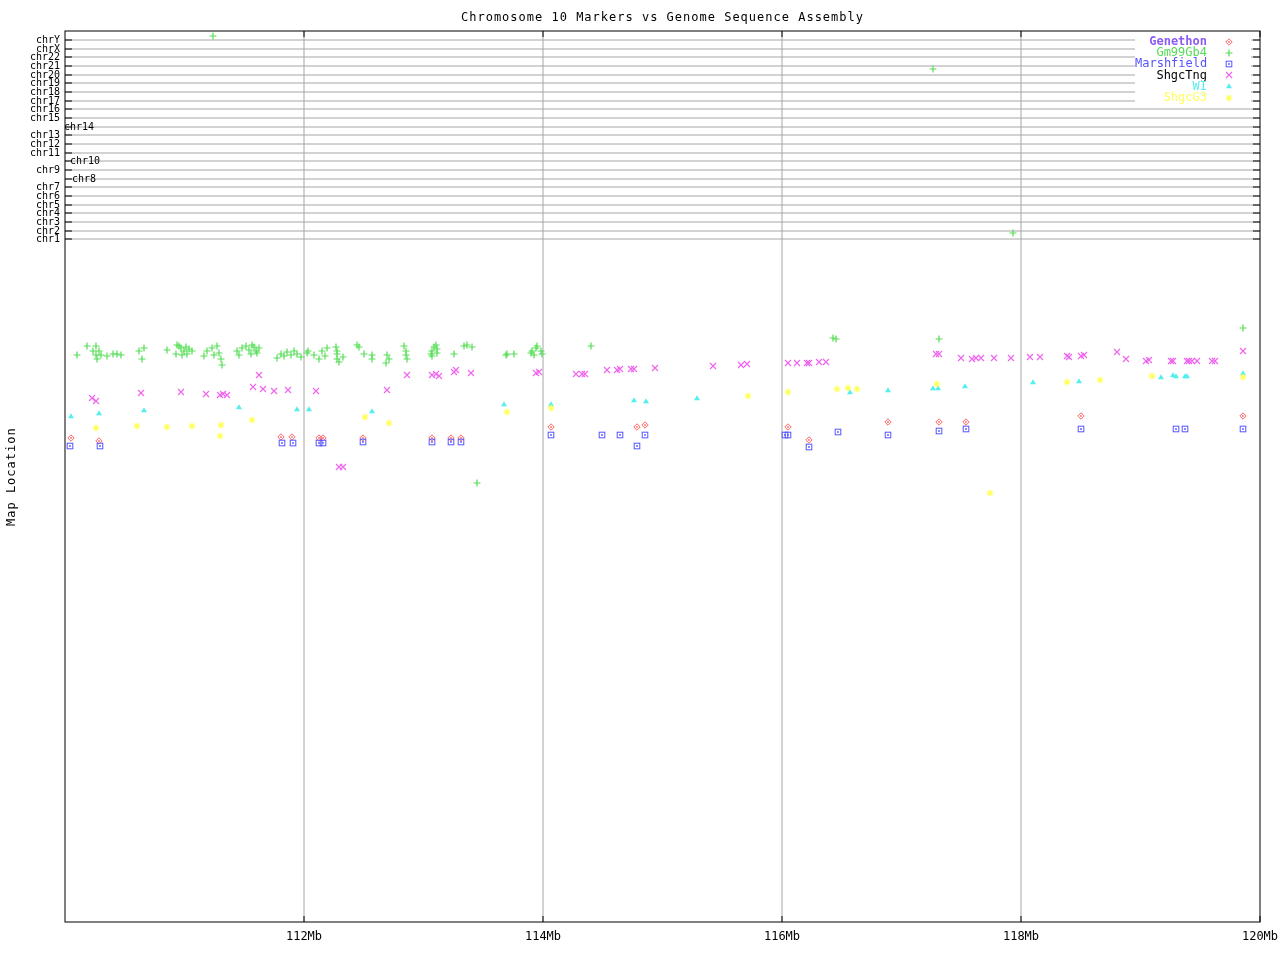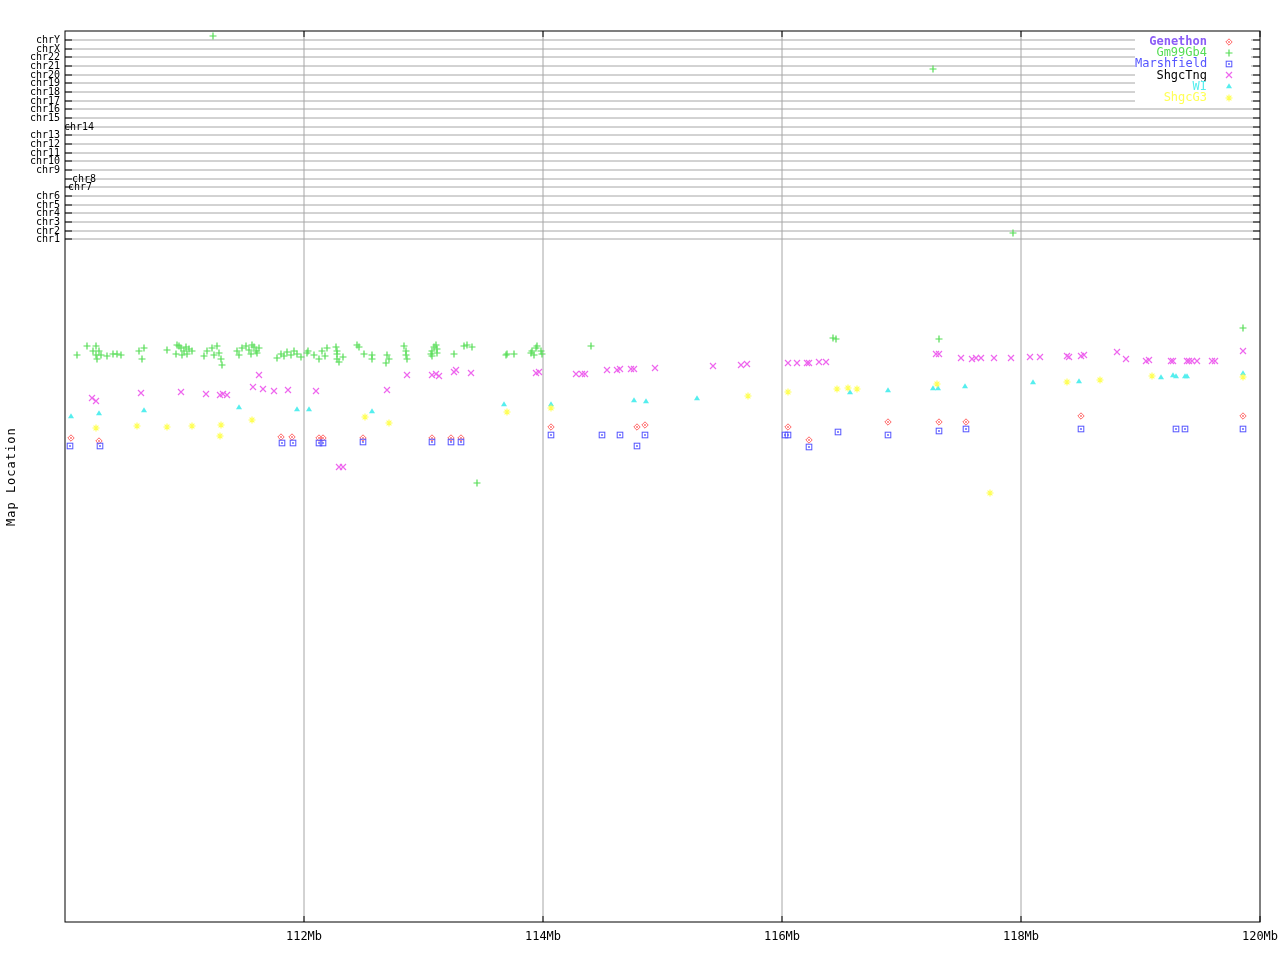--- a/index.html
+++ b/index.html
@@ -13,20 +13,21 @@
   #xlabels div{position:absolute;top:929px;width:70px;text-align:center;font-size:12px;white-space:nowrap;}
   #legend{position:absolute;left:1135px;top:36px;width:116px;background:#fff;}
   .lg-row{display:flex;align-items:center;height:11.2px;}
   .lg-label{width:72px;text-align:right;font-size:12px;line-height:11px;white-space:nowrap;}
   .lg-marker{width:44px;display:flex;justify-content:center;align-items:center;}
 </style>
 </head>
 <body>
 
 <div id="app">
+  <div class="chart-title">Chromosome 10 Markers vs Genome Sequence Assembly</div>
   <svg id="plot-svg" width="1280" height="960">
       <line x1="65" y1="40" x2="1260" y2="40" stroke="#a6a6a6" stroke-width="1"></line>
       <line x1="65" y1="40" x2="72" y2="40" stroke="#000000"></line>
       <line x1="1253" y1="40" x2="1260" y2="40" stroke="#000000"></line>
       <line x1="65" y1="49" x2="1260" y2="49" stroke="#a6a6a6" stroke-width="1"></line>
       <line x1="65" y1="49" x2="72" y2="49" stroke="#000000"></line>
       <line x1="1253" y1="49" x2="1260" y2="49" stroke="#000000"></line>
       <line x1="65" y1="57" x2="1260" y2="57" stroke="#a6a6a6" stroke-width="1"></line>
       <line x1="65" y1="57" x2="72" y2="57" stroke="#000000"></line>
       <line x1="1253" y1="57" x2="1260" y2="57" stroke="#000000"></line>
@@ -991,24 +992,24 @@
       <div style="top: 70px;">chr20</div>
       <div style="top: 78px;">chr19</div>
       <div style="top: 87px;">chr18</div>
       <div style="top: 96px;">chr17</div>
       <div style="top: 104px;">chr16</div>
       <div style="top: 113px;">chr15</div>
       <div style="top: 122px; margin-left: 34px;">chr14</div>
       <div style="top: 130px;">chr13</div>
       <div style="top: 139px;">chr12</div>
       <div style="top: 148px;">chr11</div>
-      <div style="top: 156px;">chr10</div>
+      <div style="top: 156px; padding-left: 40px;">chr10</div>
       <div style="top: 165px;">chr9</div>
       <div style="top: 174px; padding-left: 36px;">chr8</div>
-      <div style="top: 182px; padding-left: 32px;">chr7</div>
+      <div style="top: 182px;">chr7</div>
       <div style="top: 191px;">chr6</div>
       <div style="top: 200px;">chr5</div>
       <div style="top: 208px;">chr4</div>
       <div style="top: 217px;">chr3</div>
       <div style="top: 226px;">chr2</div>
       <div style="top: 234px;">chr1</div>
     </div>
   <div id="xlabels">
       <div style="left: 269px;">112Mb</div>
       <div style="left: 508px;">114Mb</div>

